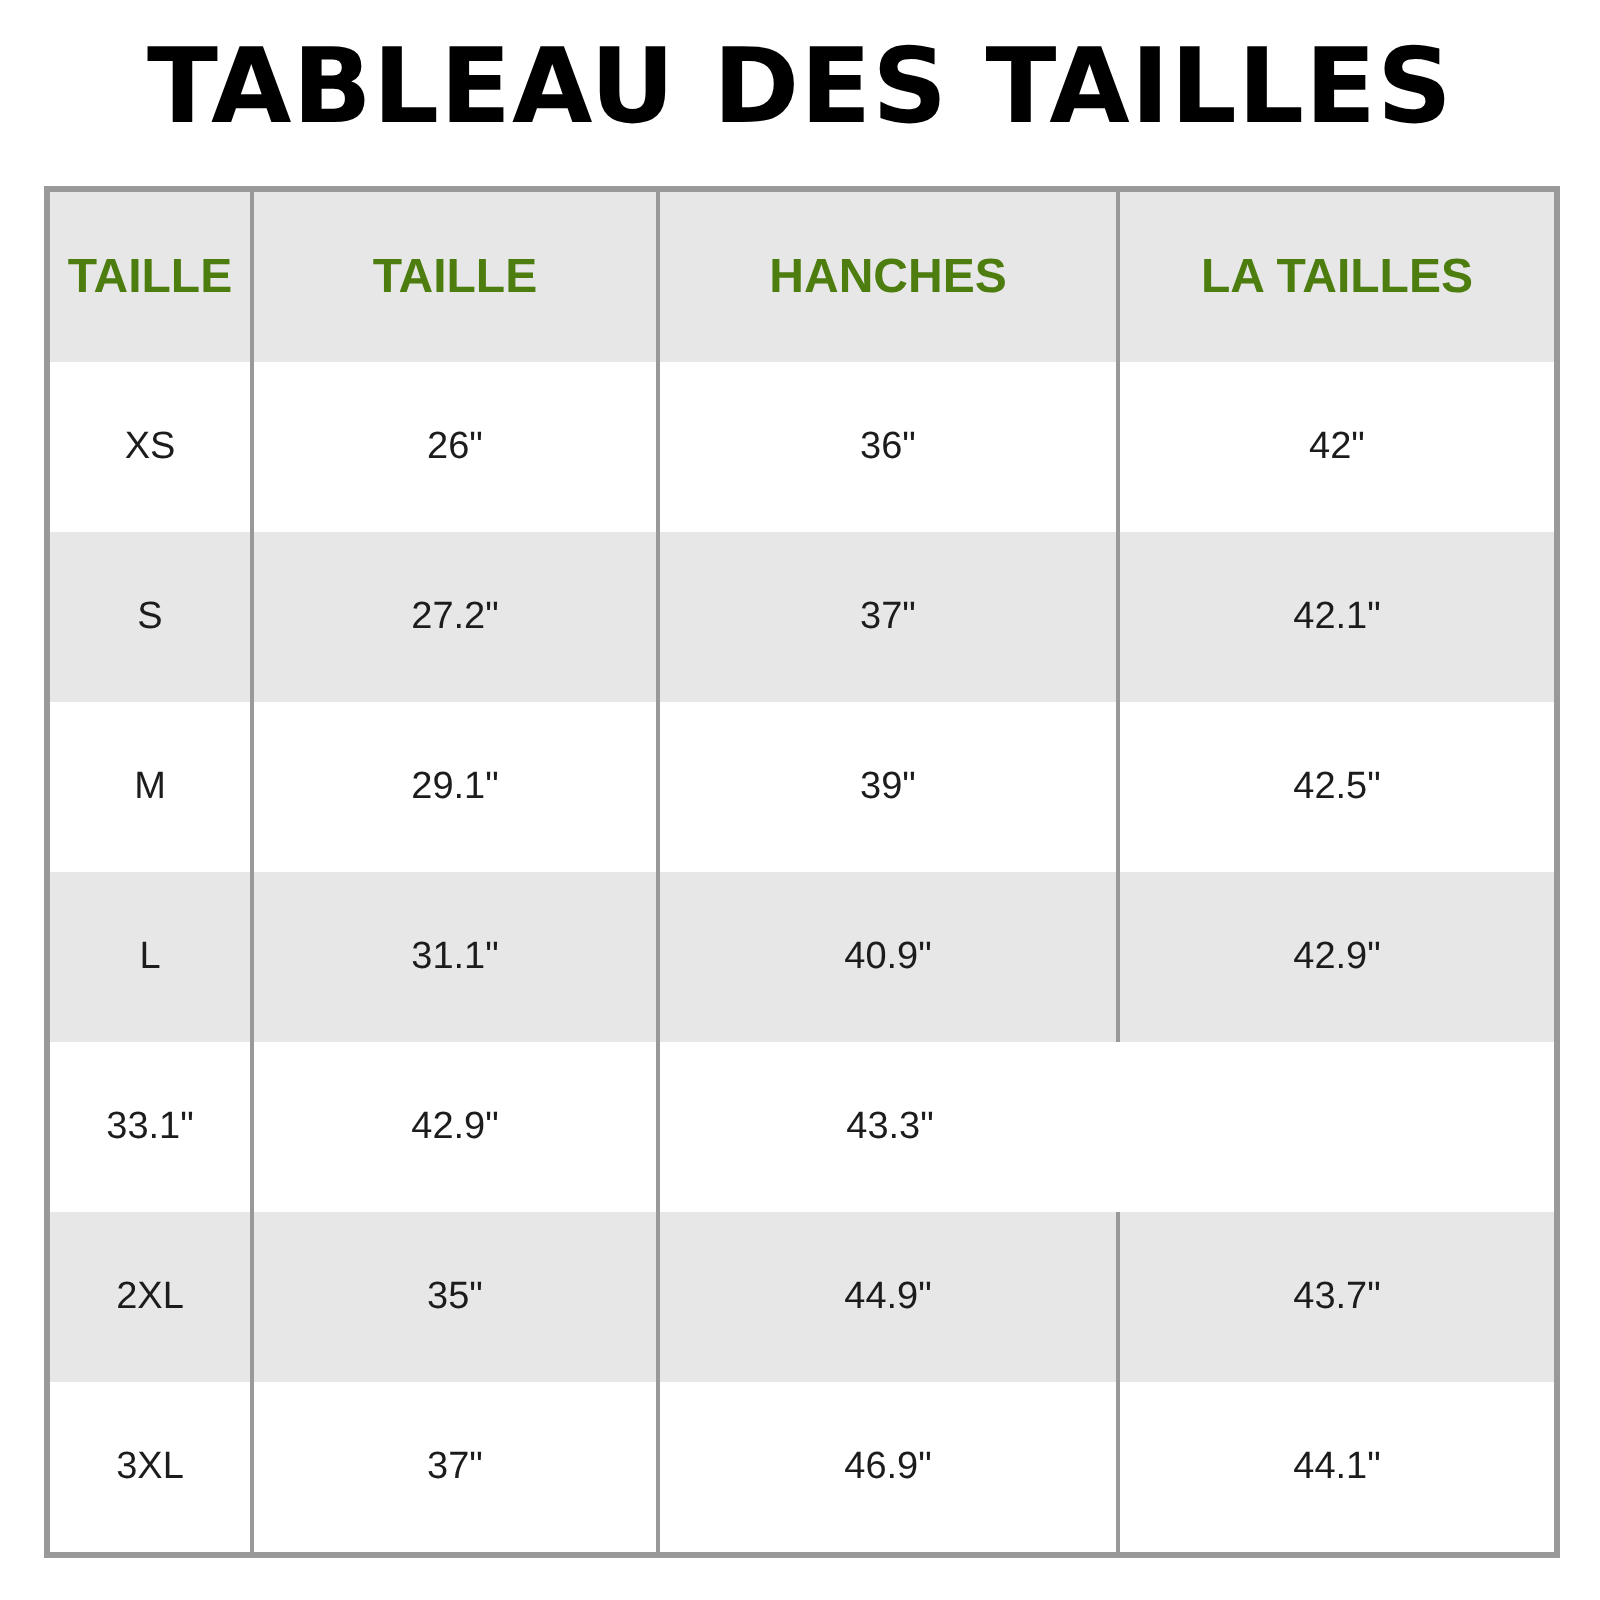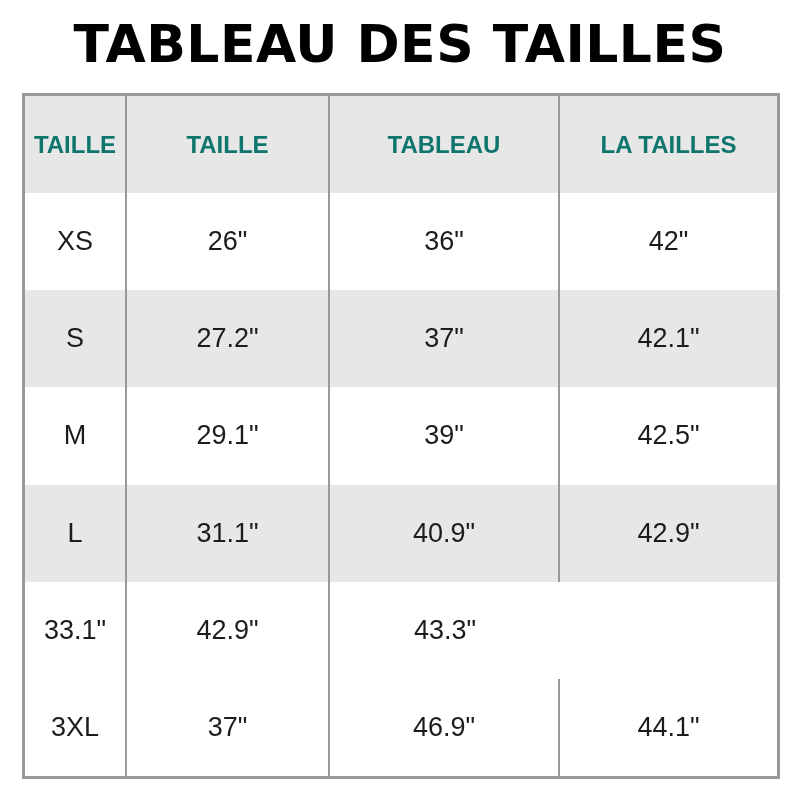--- a/index.html
+++ b/index.html
@@ -37,46 +37,46 @@
   }
   .row {
     flex: 1;
     display: grid;
     grid-template-columns: 102px 203px 230px 1fr;
   }
   .cell {
     display: flex;
     align-items: center;
     justify-content: center;
-    font-size: 27px;
+    font-size: 19px;
     color: #1c1c1c;
     overflow: hidden;
     white-space: nowrap;
   }
   .cell:not(:last-child) { border-right: 2px solid #999999; }
   .row.header .cell {
     font-weight: 700;
     font-size: 24px;
-    color: #0f766e;
+    color: #4d7c0f;
   }
   .row.shaded .cell { background: #e7e7e7; }
 </style>
 </head>
 <body>
 
 <div class="page">
 
   <h1 class="title">TABLEAU DES TAILLES</h1>
 
   <div class="size-table">
 
     <div class="row header shaded">
       <div class="cell">TAILLE</div>
       <div class="cell">TAILLE</div>
-      <div class="cell">TABLEAU</div>
+      <div class="cell">HANCHES</div>
       <div class="cell">LA TAILLES</div>
     </div>
 
     <div class="row">
       <div class="cell">XS</div>
       <div class="cell">26"</div>
       <div class="cell">36"</div>
       <div class="cell">42"</div>
     </div>
 
@@ -100,20 +100,26 @@
       <div class="cell">40.9"</div>
       <div class="cell">42.9"</div>
     </div>
 
     <div class="row">
       <div class="cell">33.1"</div>
       <div class="cell">42.9"</div>
       <div class="cell">43.3"</div>
     </div>
 
+    <div class="row shaded">
+      <div class="cell">2XL</div>
+      <div class="cell">35"</div>
+      <div class="cell">44.9"</div>
+      <div class="cell">43.7"</div>
+    </div>
 
     <div class="row">
       <div class="cell">3XL</div>
       <div class="cell">37"</div>
       <div class="cell">46.9"</div>
       <div class="cell">44.1"</div>
     </div>
 
   </div>
 </div>

